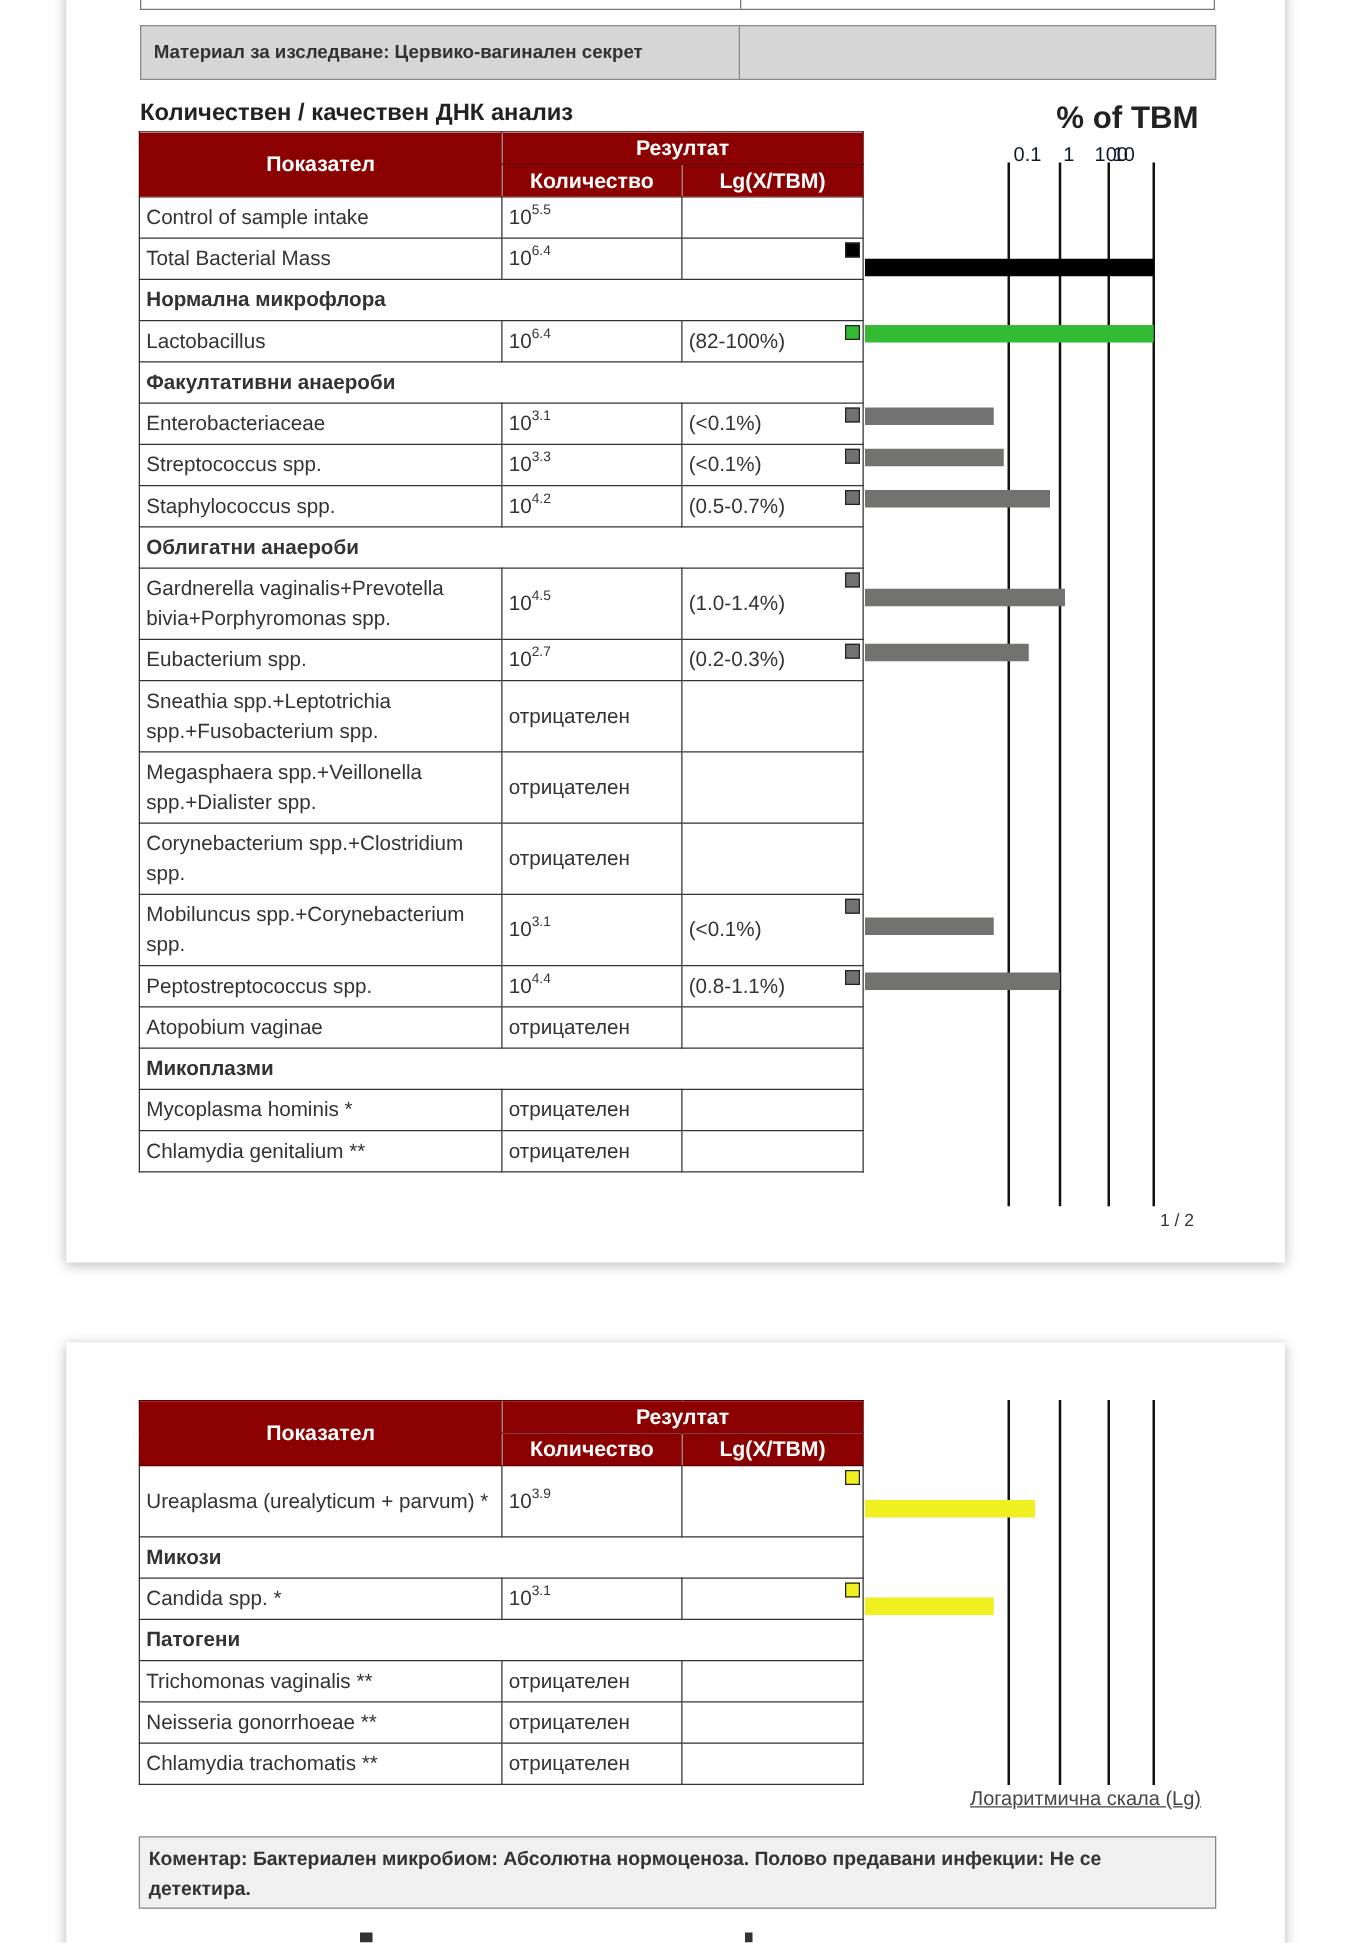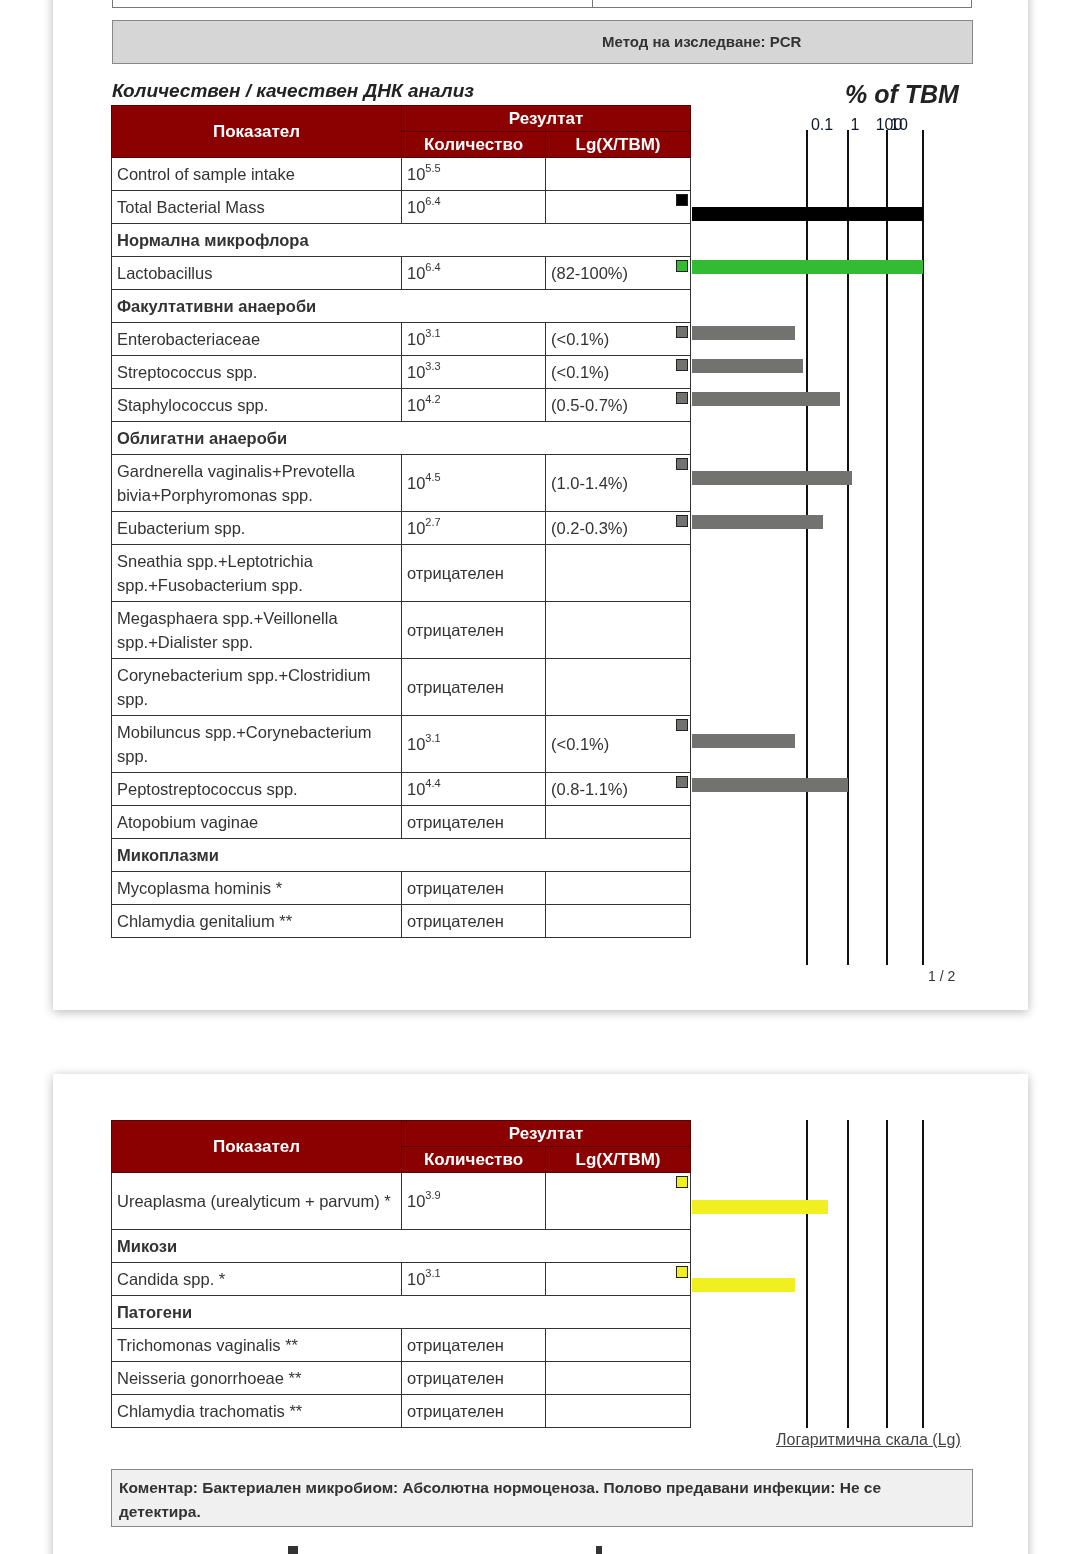--- a/index.html
+++ b/index.html
@@ -25,22 +25,22 @@
   .info-top .divider { position: absolute; left: 479px; top: 0; bottom: 0; border-left: 1px solid #777; }
   .info-box {
     position: absolute; left: 112px; top: 20px; width: 861px; height: 44px;
     background: #d6d6d6; border: 1px solid #888; box-sizing: border-box;
     font-weight: bold; font-size: 15px; color: #333;
   }
   .info-box .cell { position: absolute; top: 0; height: 42px; line-height: 42px; padding-left: 10px; box-sizing: border-box; }
   .info-box .c1 { left: 0; width: 479px; border-right: 1px solid #888; }
   .info-box .c2 { left: 479px; width: 380px; }
 
-  .section-title { position: absolute; left: 112px; top: 80px; font-size: 19px; font-weight: bold; color: #222; font-style: italic; }
-  .chart-title { position: absolute; left: 845px; top: 80px; font-size: 25px; font-weight: bold; color: #222; font-style: italic; }
+  .section-title { position: absolute; left: 112px; top: 80px; font-size: 19px; font-weight: bold; color: #222; }
+  .chart-title { position: absolute; left: 845px; top: 80px; font-size: 25px; font-weight: bold; color: #222; }
 
   
   table.res {
     position: absolute; left: 111px; border-collapse: collapse;
     font-size: 16.5px; color: #333; table-layout: fixed;
   }
   table.res td, table.res th { border: 1.5px solid #333; padding: 0 5px; box-sizing: border-box; vertical-align: middle; position: relative; }
   table.res th { background: #8b0000; color: #fff; font-weight: bold; font-size: 17px; text-align: center; border-color: #5a0000; }
   table.res th.top { height: 26px; }
   table.res th.sub { height: 26px; }
@@ -74,21 +74,21 @@
 <body>
 
 <div class="page" id="page1"></div>
 <div class="page" id="page2"></div>
 
 <div class="info-top">
     <div class="divider"></div>
   </div>
 
 <div class="info-box">
-  <div class="cell c2">Метод на изследване: PCR</div>
+  <div class="cell c1">Материал за изследване: Цервико-вагинален секрет</div>
 </div>
 
 <div class="section-title">Количествен / качествен ДНК анализ</div>
 <div class="chart-title">% of TBM</div>
 
 <table class="res" id="table1" style="top:105px;">
   <thead>
     <tr>
       <th class="top" rowspan="2" style="width:290px;">Показател</th>
       <th class="top" colspan="2">Резултат</th>

